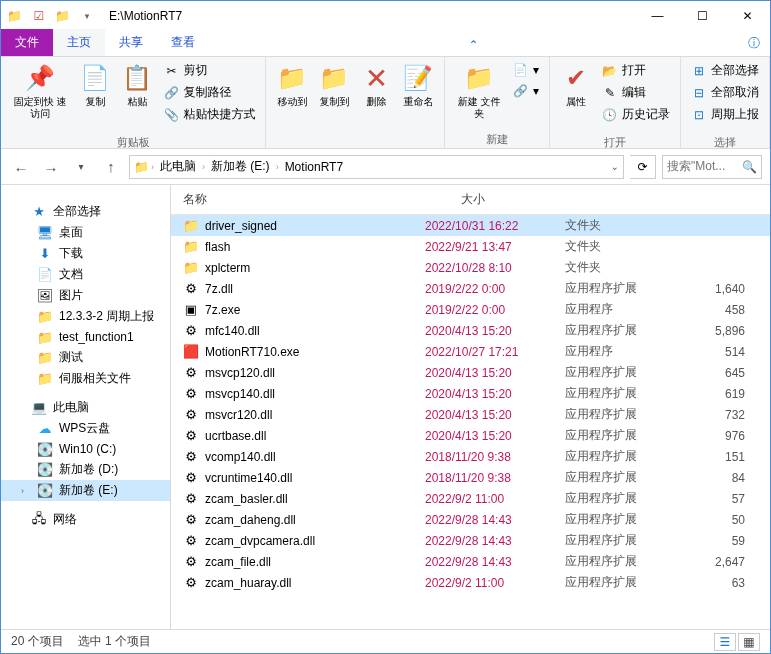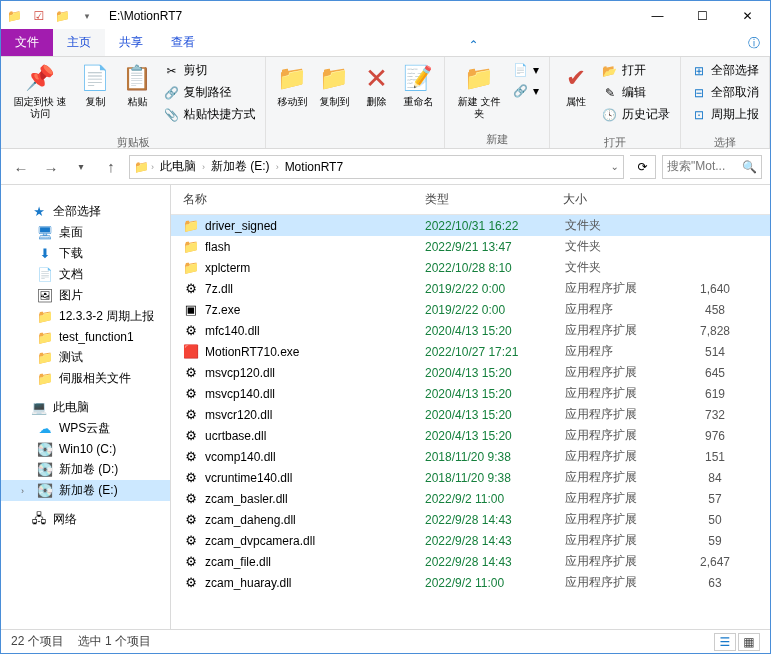--- a/index.html
+++ b/index.html
@@ -37,29 +37,29 @@
 .side-item{display:flex;align-items:center;padding:2px 8px 2px 20px;gap:6px;cursor:pointer;white-space:nowrap}
 .side-item.header{padding-left:14px;margin-top:8px}
 .side-item.selected{background:#cce8ff}
 .side-item .icon{width:16px;height:16px;display:flex;align-items:center;justify-content:center;font-size:13px}
 .side-item .exp{width:10px;color:#666;font-size:9px}
 .filelist{flex:1;display:flex;flex-direction:column;overflow:hidden}
 .columns{display:flex;padding:6px 4px;border-bottom:1px solid #e5e5e5;color:#444}
 .col-name{width:250px;padding-left:8px}
 .col-date{width:140px}
 .col-type{width:120px}
-.col-size{width:70px;text-align:center;padding-right:10px}
+.col-size{width:70px;text-align:right;padding-right:10px}
 .rows{flex:1;overflow-y:auto}
 .row{display:flex;align-items:center;padding:1px 4px;cursor:pointer;height:21px}
 .row.selected{background:#cce8ff}
 .cell-name{width:250px;display:flex;align-items:center;gap:6px;padding-left:8px}
 .cell-name .icon{width:16px;height:16px;display:flex;align-items:center;justify-content:center;font-size:13px}
-.cell-date{width:140px;color:#15803d}
+.cell-date{width:140px;color:#be185d}
 .cell-type{width:120px;color:#555}
-.cell-size{width:70px;text-align:center;color:#555;padding-right:10px}
+.cell-size{width:70px;text-align:right;color:#555;padding-right:10px}
 .statusbar{height:24px;border-top:1px solid #dadada;display:flex;align-items:center;padding:0 10px;gap:14px;color:#444;font-size:11px}
 .statusbar .views{margin-left:auto;display:flex;gap:2px}
 .statusbar .views div{width:22px;height:18px;border:1px solid #ccc;display:flex;align-items:center;justify-content:center}
 .folder-yellow{color:#ffd86e}
 .blue{color:#1979ca}
 </style>
 </head>
 <body>
 
 <div class="titlebar">
@@ -299,21 +299,20 @@
       </div>
     <div class="side-item header">
         <span class="exp"></span>
         <span class="icon">🖧</span>
         <span>网络</span>
       </div>
   </div>
   <div class="filelist">
     <div class="columns">
       <div class="col-name">名称</div>
-      <div class="col-type">类型</div>
       <div class="col-size">大小</div>
     </div>
     <div class="rows" id="rows">
         <div class="row selected">
           <div class="cell-name">
             <span class="icon folder-yellow">📁</span>
             <span>driver_signed</span>
           </div>
           <div class="cell-date">2022/10/31 16:22</div>
           <div class="cell-type">文件夹</div>
@@ -355,21 +354,21 @@
           <div class="cell-type">应用程序</div>
           <div class="cell-size">458</div>
         </div>
         <div class="row">
           <div class="cell-name">
             <span class="icon ">⚙</span>
             <span>mfc140.dll</span>
           </div>
           <div class="cell-date">2020/4/13 15:20</div>
           <div class="cell-type">应用程序扩展</div>
-          <div class="cell-size">7,828</div>
+          <div class="cell-size">5,896</div>
         </div>
         <div class="row">
           <div class="cell-name">
             <span class="icon ">🟥</span>
             <span>MotionRT710.exe</span>
           </div>
           <div class="cell-date">2022/10/27 17:21</div>
           <div class="cell-type">应用程序</div>
           <div class="cell-size">514</div>
         </div>
@@ -470,19 +469,19 @@
           </div>
           <div class="cell-date">2022/9/2 11:00</div>
           <div class="cell-type">应用程序扩展</div>
           <div class="cell-size">63</div>
         </div>
       </div>
   </div>
 </div>
 
 <div class="statusbar">
-  <span>22 个项目</span>
+  <span>20 个项目</span>
   <span>选中 1 个项目</span>
   <div class="views">
     <div class="blue">☰</div>
     <div>▦</div>
   </div>
 </div>
 
 </body></html>

